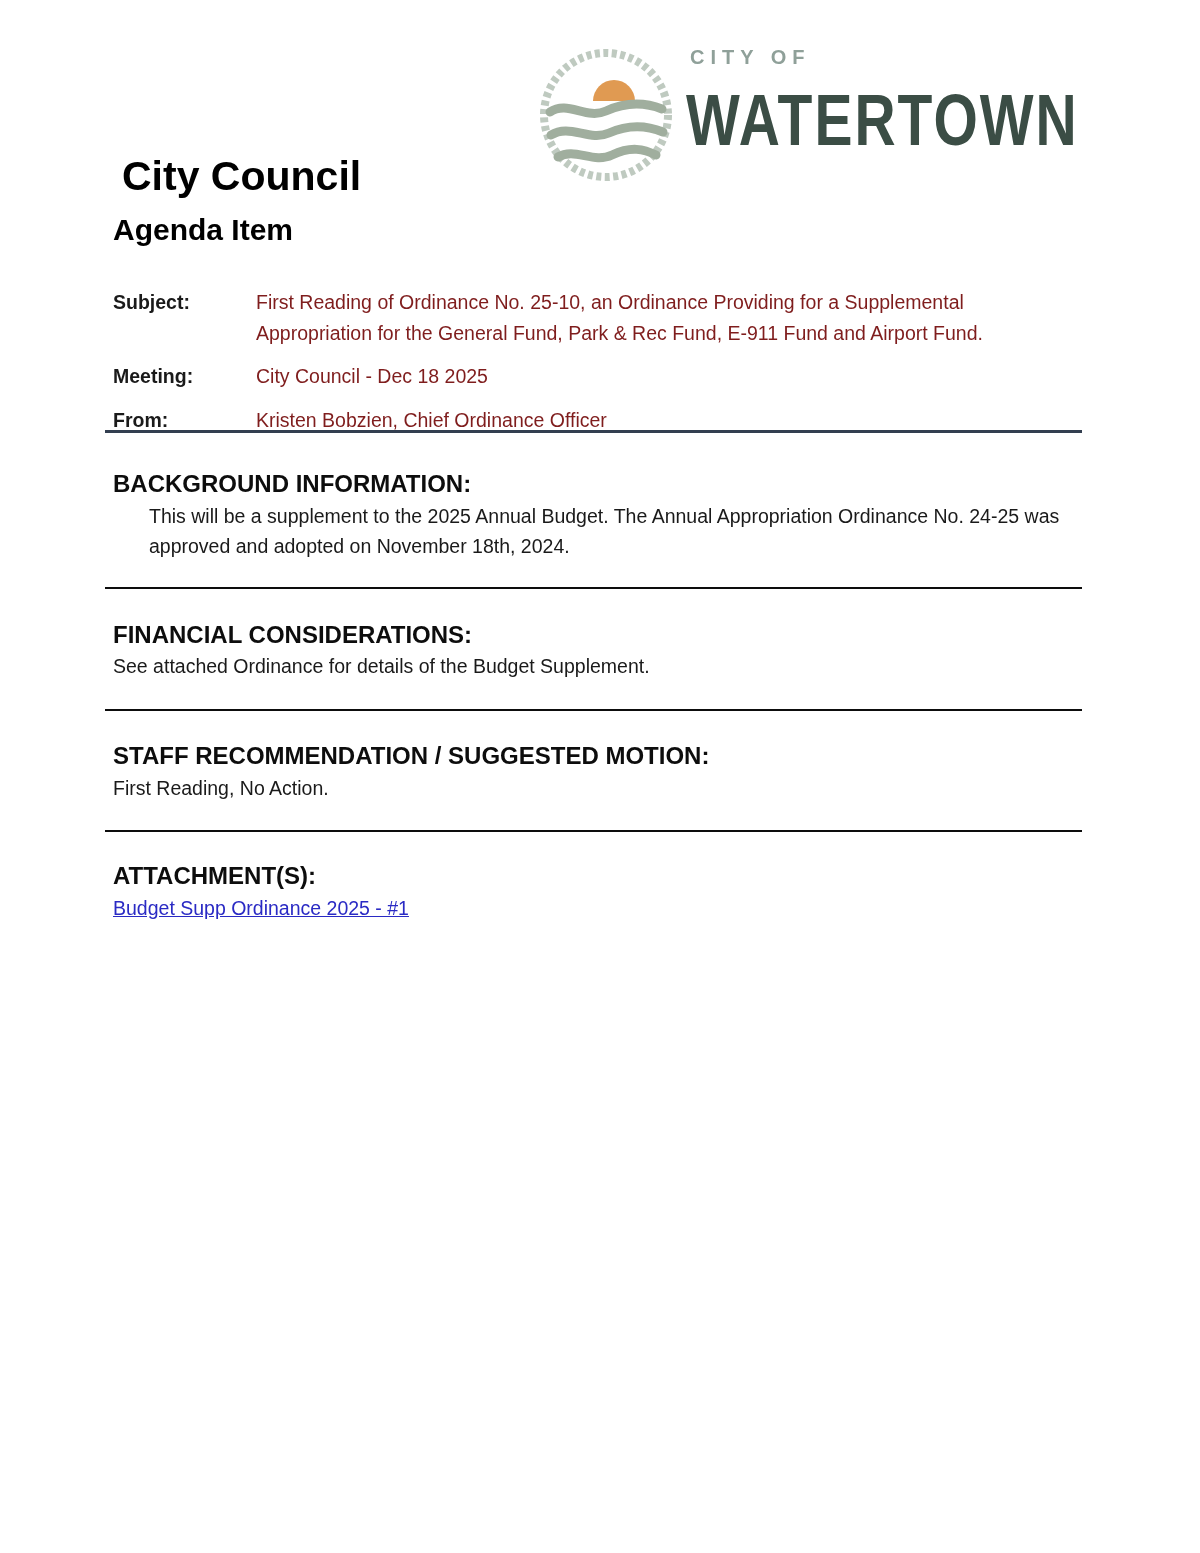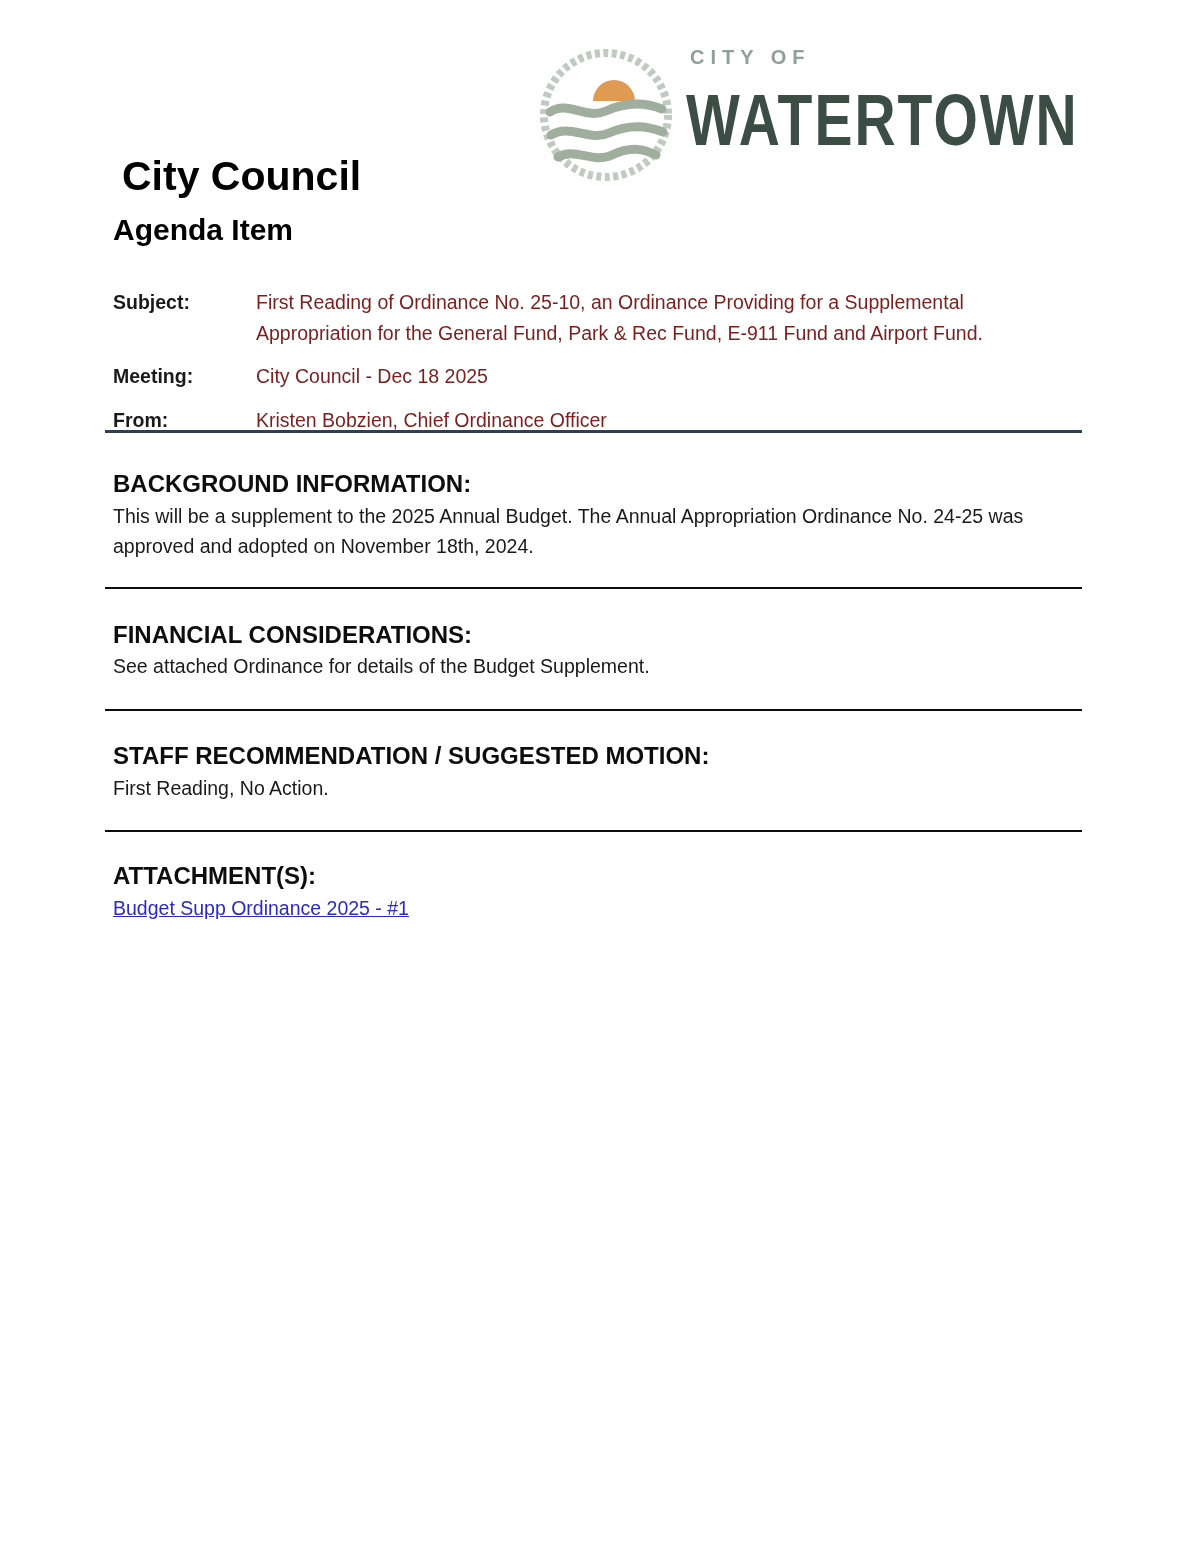--- a/index.html
+++ b/index.html
@@ -107,21 +107,21 @@
   }
   .section-body {
     position: absolute;
     left: 113px;
     font-size: 19.5px;
     line-height: 30px;
     max-width: 990px;
     color: #1a1a1a;
   }
   .h-bg   { top: 470px; }
-  .b-bg   { top: 501px; }
+  .b-bg   { top: 501px; margin-left: 36px; }
   .h-fin  { top: 621px; }
   .b-fin  { top: 651px; }
   .h-staff{ top: 742px; }
   .b-staff{ top: 773px; }
   .h-att  { top: 862px; }
   .b-att  { top: 893px; }
 
   .attachment-link {
     font-size: 19.5px;
     color: #2a2ac4;

